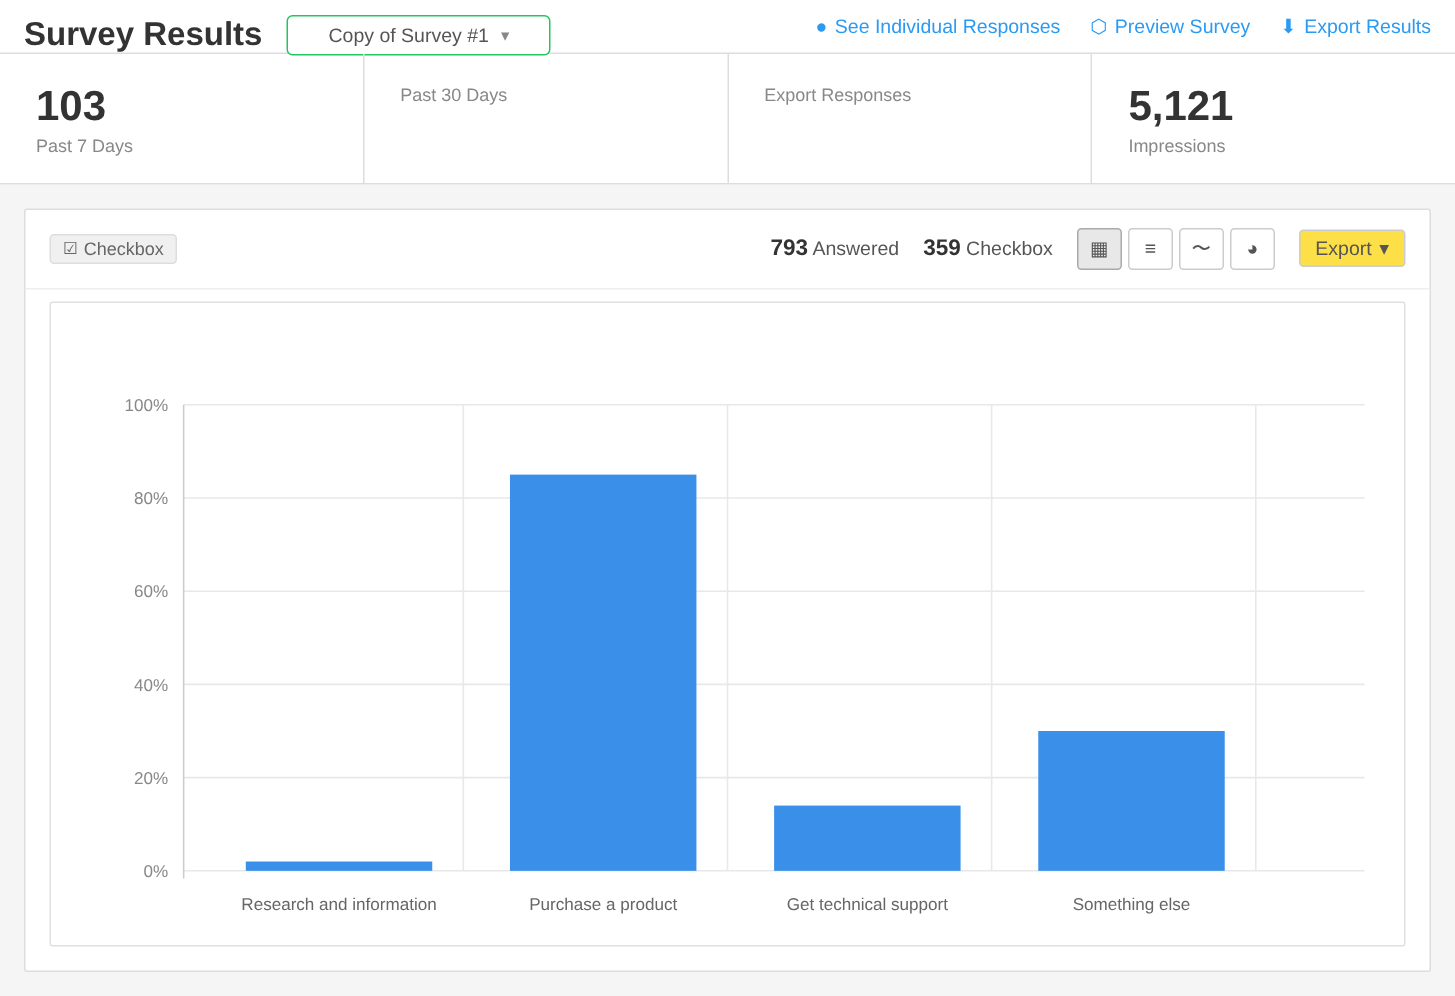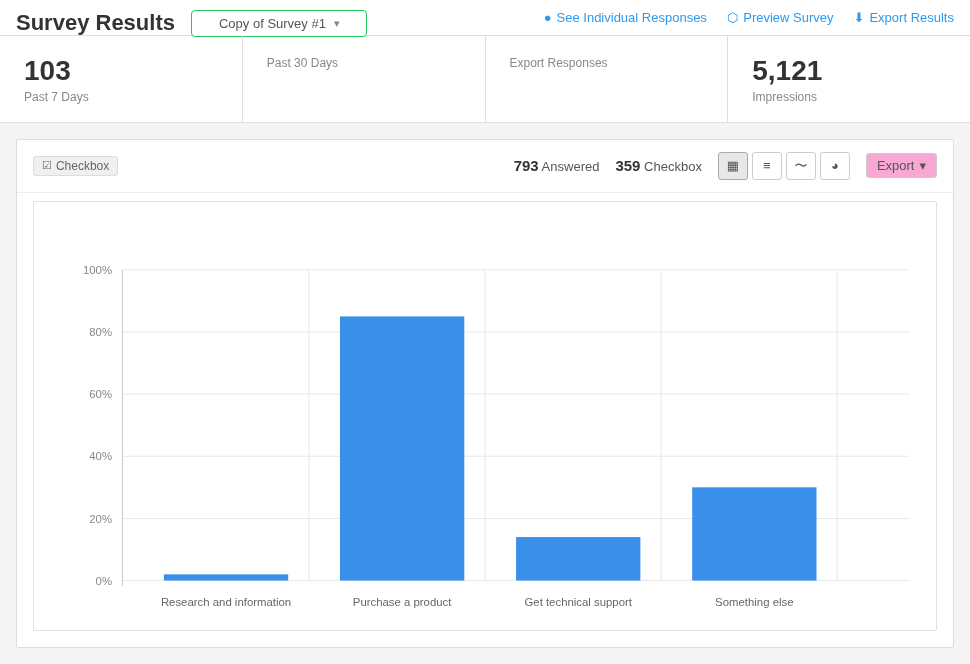--- a/index.html
+++ b/index.html
@@ -135,21 +135,21 @@
       color: #555;
     }
     .chart-btn.active {
       background: #e8e8e8;
       border-color: #aaa;
     }
     .export-btn {
       display: flex;
       align-items: center;
       gap: 5px;
-      background: #f9a8d4;
+      background: #fde047;
       border: 1px solid #ccc;
       border-radius: 3px;
       padding: 4px 10px;
       cursor: pointer;
       font-size: 13px;
       color: #555;
     }
     .question-text {
       font-size: 15px;
       font-weight: 600;

